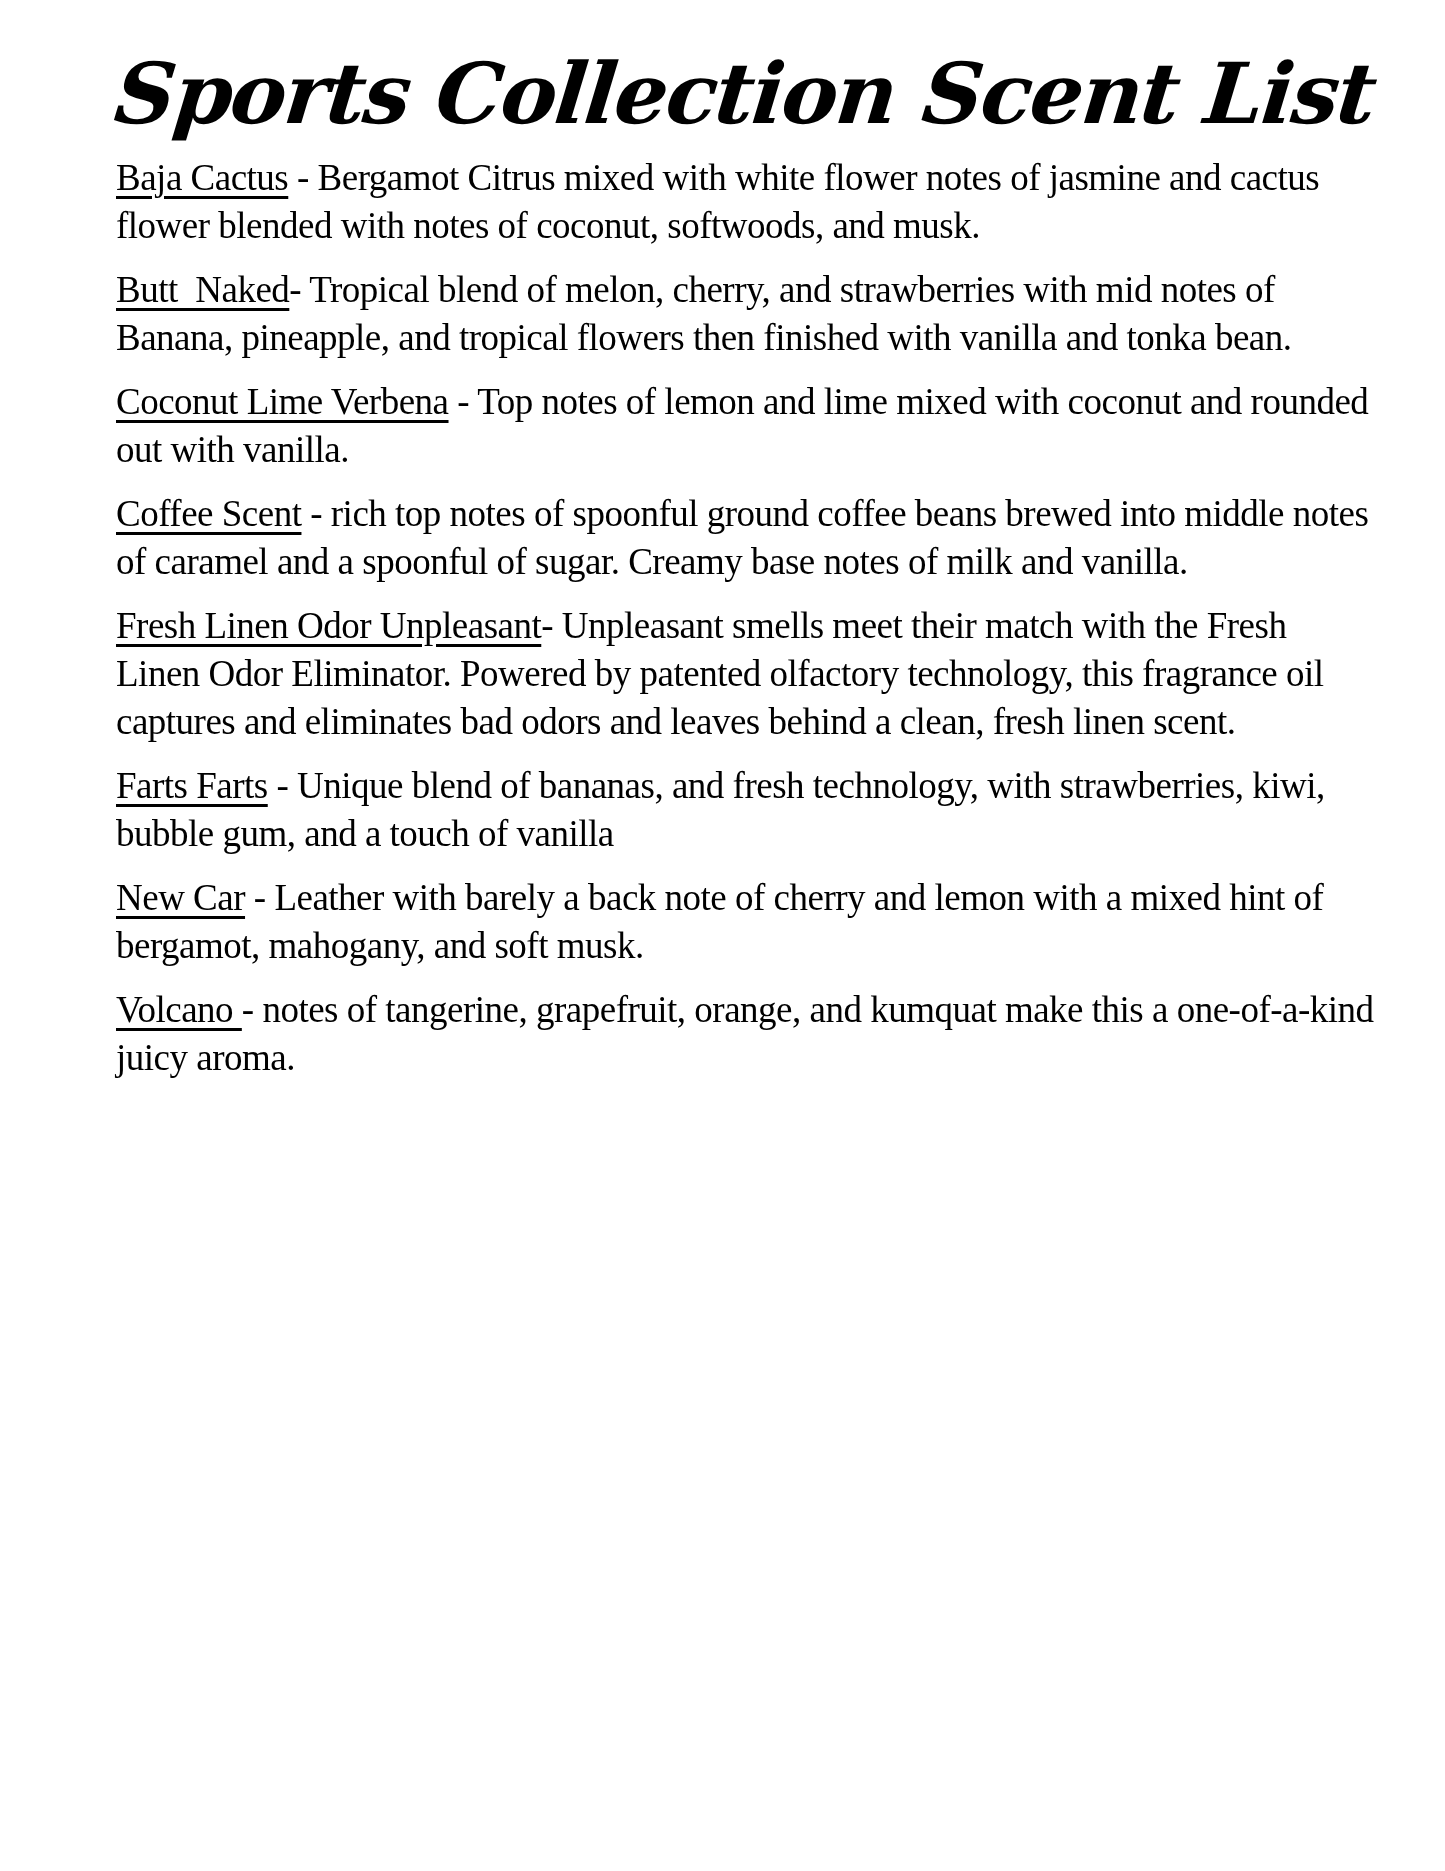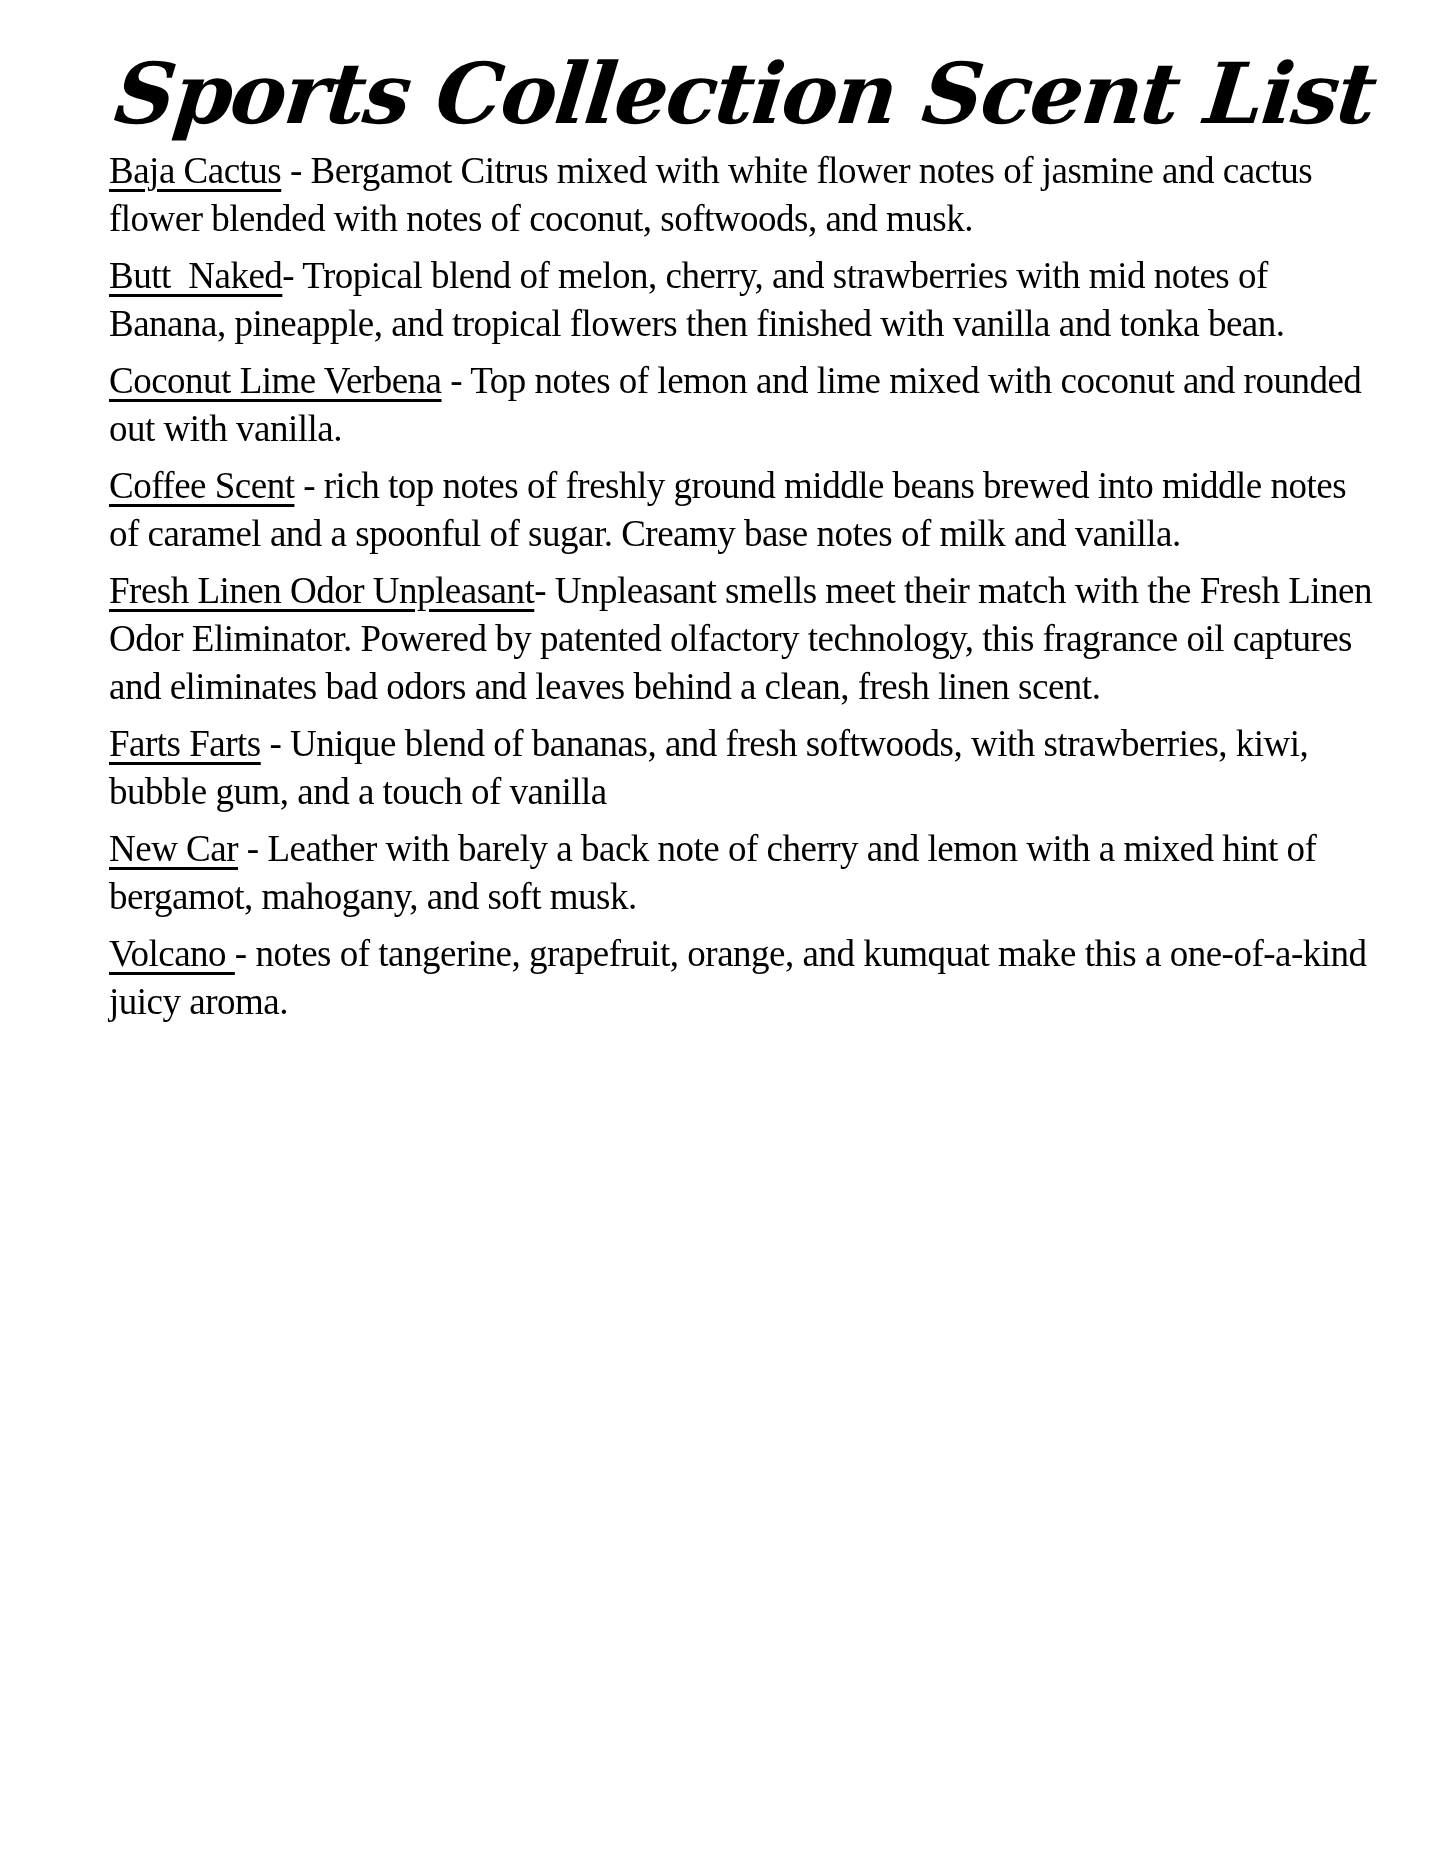--- a/index.html
+++ b/index.html
@@ -31,21 +31,21 @@
     transform: skewX(-6deg);
     margin: 0 0 8px 0;
     white-space: nowrap;
   }
   .scent-list {
     font-size: 37px;
     line-height: 48px;
     letter-spacing: -0.5px;
   }
   .entry {
-    margin: 9px;
+    margin: 16px;
     white-space: pre-wrap; 
   }
   .scent-name {
     text-decoration: underline;
     text-decoration-thickness: 3px;
     text-underline-offset: 6px;
   }
 </style>
 </head>
 <body>
@@ -53,25 +53,25 @@
 <div class="page">
   <h1 class="doc-title">Sports Collection Scent List</h1>
 
   <div class="scent-list">
   <p class="entry"><span class="scent-name">Baja Cactus</span><span class="scent-separator"> - </span><span class="scent-description">Bergamot Citrus mixed with white flower notes of jasmine and cactus flower blended with notes of coconut, softwoods, and musk.</span></p>
 
   <p class="entry"><span class="scent-name">Butt  Naked</span><span class="scent-separator">- </span><span class="scent-description">Tropical blend of melon, cherry, and strawberries with mid notes of Banana, pineapple, and tropical flowers then finished with vanilla and tonka bean.</span></p>
 
   <p class="entry"><span class="scent-name">Coconut Lime Verbena</span><span class="scent-separator"> - </span><span class="scent-description">Top notes of lemon and lime mixed with coconut and rounded out with vanilla.</span></p>
 
-  <p class="entry"><span class="scent-name">Coffee Scent</span><span class="scent-separator"> - </span><span class="scent-description">rich top notes of freshly ground middle beans brewed into middle notes of caramel and a spoonful of sugar. Creamy base notes of milk and vanilla.</span></p>
+  <p class="entry"><span class="scent-name">Coffee Scent</span><span class="scent-separator"> - </span><span class="scent-description">rich top notes of spoonful ground coffee beans brewed into middle notes of caramel and a spoonful of sugar. Creamy base notes of milk and vanilla.</span></p>
 
   <p class="entry"><span class="scent-name">Fresh Linen Odor Unpleasant</span><span class="scent-separator">- </span><span class="scent-description">Unpleasant smells meet their match with the Fresh Linen Odor Eliminator. Powered by patented olfactory technology, this fragrance oil captures and eliminates bad odors and leaves behind a clean, fresh linen scent.</span></p>
 
 
-  <p class="entry"><span class="scent-name">Farts Farts</span><span class="scent-separator"> - </span><span class="scent-description">Unique blend of bananas, and fresh softwoods, with strawberries, kiwi, bubble gum, and a touch of vanilla</span></p>
+  <p class="entry"><span class="scent-name">Farts Farts</span><span class="scent-separator"> - </span><span class="scent-description">Unique blend of bananas, and fresh technology, with strawberries, kiwi, bubble gum, and a touch of vanilla</span></p>
 
   <p class="entry"><span class="scent-name">New Car</span><span class="scent-separator"> - </span><span class="scent-description">Leather with barely a back note of cherry and lemon with a mixed hint of bergamot, mahogany, and soft musk.</span></p>
 
   <p class="entry"><span class="scent-name">Volcano </span><span class="scent-separator">- </span><span class="scent-description">notes of tangerine, grapefruit, orange, and kumquat make this a one-of-a-kind juicy aroma.</span></p>
 
 </div>
 </div>
 
 </body></html>

